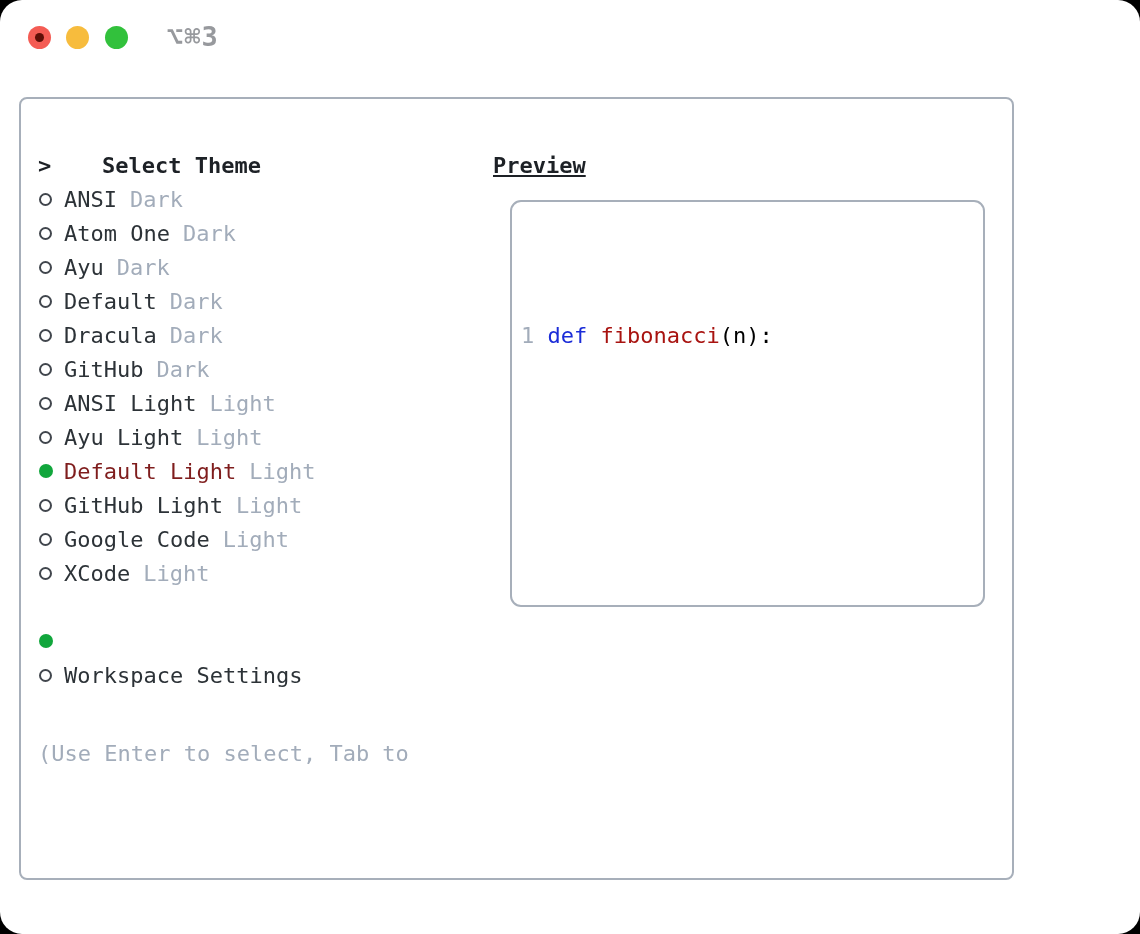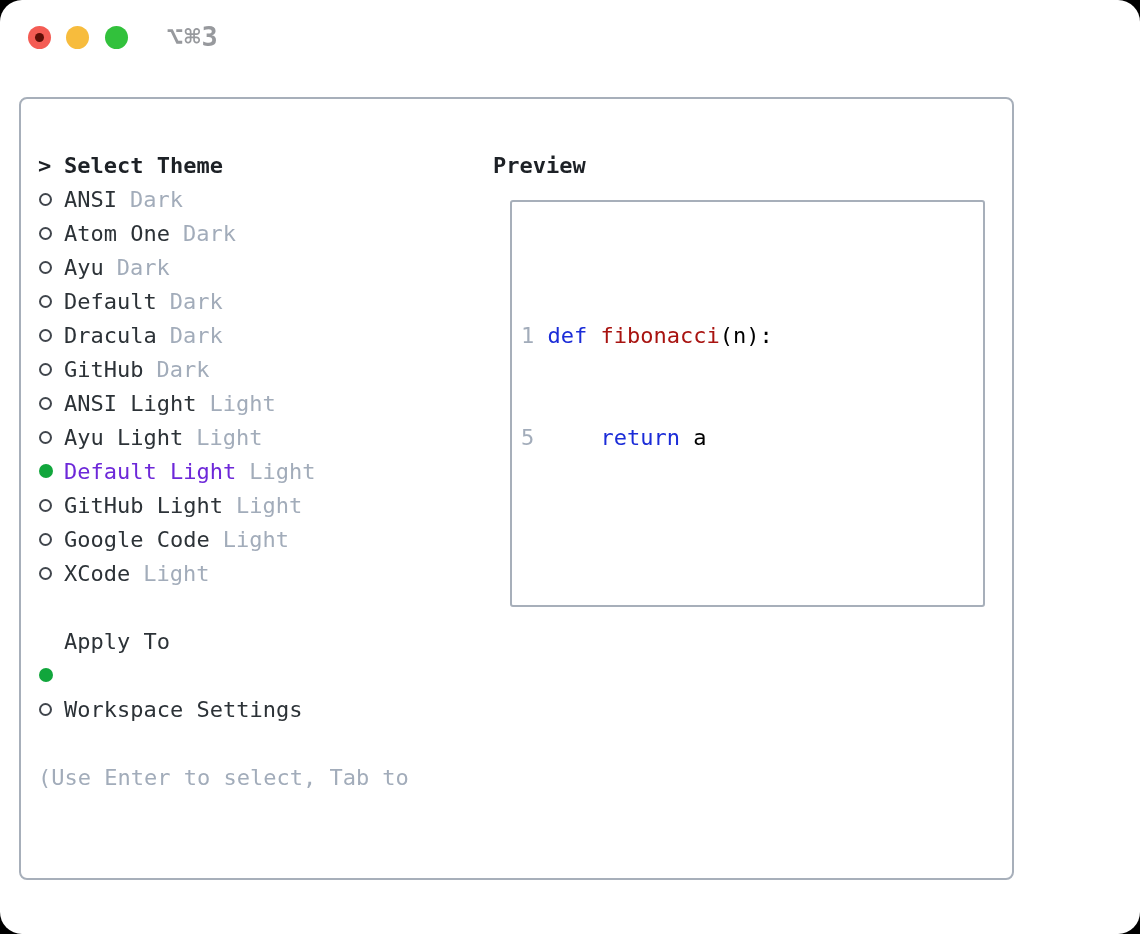--- a/index.html
+++ b/index.html
@@ -31,31 +31,31 @@
   }
   
   .left-col { position:absolute; left:17px; top:49px; }
   .row { height:34px; display:flex; align-items:center; font-size:22px;
     color:#2c3237; white-space:pre; }
   .mark { width:26px; flex:0 0 26px; display:flex; align-items:center; }
   .ring { width:13px; height:13px; box-sizing:border-box; border:2px solid #41464d;
     border-radius:50%; margin-left:1px; }
   .dot { width:14px; height:14px; border-radius:50%; background:#11a63c; margin-left:1px; }
   .caret { font-weight:bold; color:#1d2126; }
-  .hdr { font-weight:bold; color:#1d2126; }
+  .hdr { font-weight:bold; color:#1d2126;margin-left:38px; }
   .variant { color:#a2acba; margin-left:13px;text-align:right; }
-  .row.selected .tname { color:#6d28d9; }
+  .row.selected .tname { color:#7f1d1d; }
   .spacer { height:34px; }
-  .hint-line { height:34px; display:flex; align-items:center; font-size:22px; color:#a2acba; white-space:pre; }
+  .hint-line { height:34px; display:flex; align-items:center; font-size:22px; color:#a2acba; white-space:pre;margin-top:10px; }
   
   .preview-label { position:absolute; left:472px; top:49px; height:34px; display:flex;
-    align-items:center; font-size:22px; font-weight:bold; color:#1d2126; }
+    align-items:center; font-size:22px; font-weight:bold; color:#1d2126;text-decoration:underline; }
   .preview-box {
     position:absolute; left:489px; top:101px; width:475px; height:407px;
-    box-sizing:border-box; border:2px solid #a7afba; border-radius:3px; background:#fff;
+    box-sizing:border-box; border:2px solid #a7afba; border-radius:11px; background:#fff;
   }
   .code-area { padding:49px 0 0 9px; font-size:22px; line-height:34px; white-space:pre; }
   .cline { white-space:pre; }
   .ln  { color:#a2acba; }
   .kw  { color:#1b2cd8; }
   .fn  { color:#a81310; }
   .blank-line { height:34px; }
 </style>
 </head>
 <body>
@@ -132,43 +132,38 @@
         <span class="variant">Light</span>
       </div>
       <div class="row">
         <span class="mark"><span class="ring"></span></span>
         <span class="tname">XCode</span>
         <span class="variant">Light</span>
       </div>
 
       <div class="spacer"></div>
 
-      <div class="row">
-        <span class="mark"></span>
-        <span>Apply To</span>
-      </div>
       <div class="row selected">
         <span class="mark"><span class="dot"></span></span>
       </div>
       <div class="row">
         <span class="mark"><span class="ring"></span></span>
         <span class="tname">Workspace Settings</span>
       </div>
 
       <div class="spacer"></div>
 
       <div class="hint-line">(Use Enter to select, Tab to</div>
     </div>
 
     <div class="preview-label">Preview</div>
 
     <div class="preview-box">
       <div class="code-area">
         <div class="cline"><span class="ln">1</span><span> </span><span class="kw">def</span><span> </span><span class="fn">fibonacci</span><span>(n):</span></div>
-        <div class="cline"><span class="ln">5</span><span>     </span><span class="kw">return</span><span> a</span></div>
 
         <div class="blank-line"></div>
 
         
         
         
       </div>
     </div>
 
   </div>

